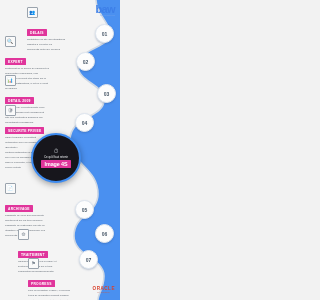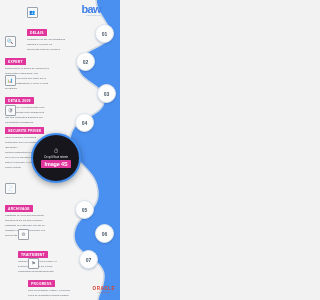--- a/index.html
+++ b/index.html
@@ -9,21 +9,21 @@
     font-family:"Liberation Sans",sans-serif;
     position:relative;
   }
   .poster{position:absolute;inset:0;background:#f4f4f4;overflow:hidden;}
 
   
   .blue-band{position:absolute;top:0;right:0;width:72px;height:300px;}
   .blue-band svg{display:block;}
 
   
-  .brand{position:absolute;top:4px;right:19px;text-align:right;z-index:6;}
+  .brand{position:absolute;top:4px;right:5px;text-align:right;z-index:6;}
   .brand-word{font-size:11px;font-weight:700;color:#3d7fe8;letter-spacing:-0.6px;line-height:10px;}
   .brand-sub{font-size:2.4px;color:#7aa6e8;letter-spacing:.4px;line-height:3px;}
 
   
   .step{
     position:absolute;width:17px;height:17px;border-radius:50%;
     background:#fdfdfd;border:1.1px solid #dfe6ef;
     box-shadow:0 1px 2px rgba(40,70,120,.28);
     display:flex;align-items:center;justify-content:center;
     font-size:5px;font-weight:700;color:#4a5a6a;z-index:7;

